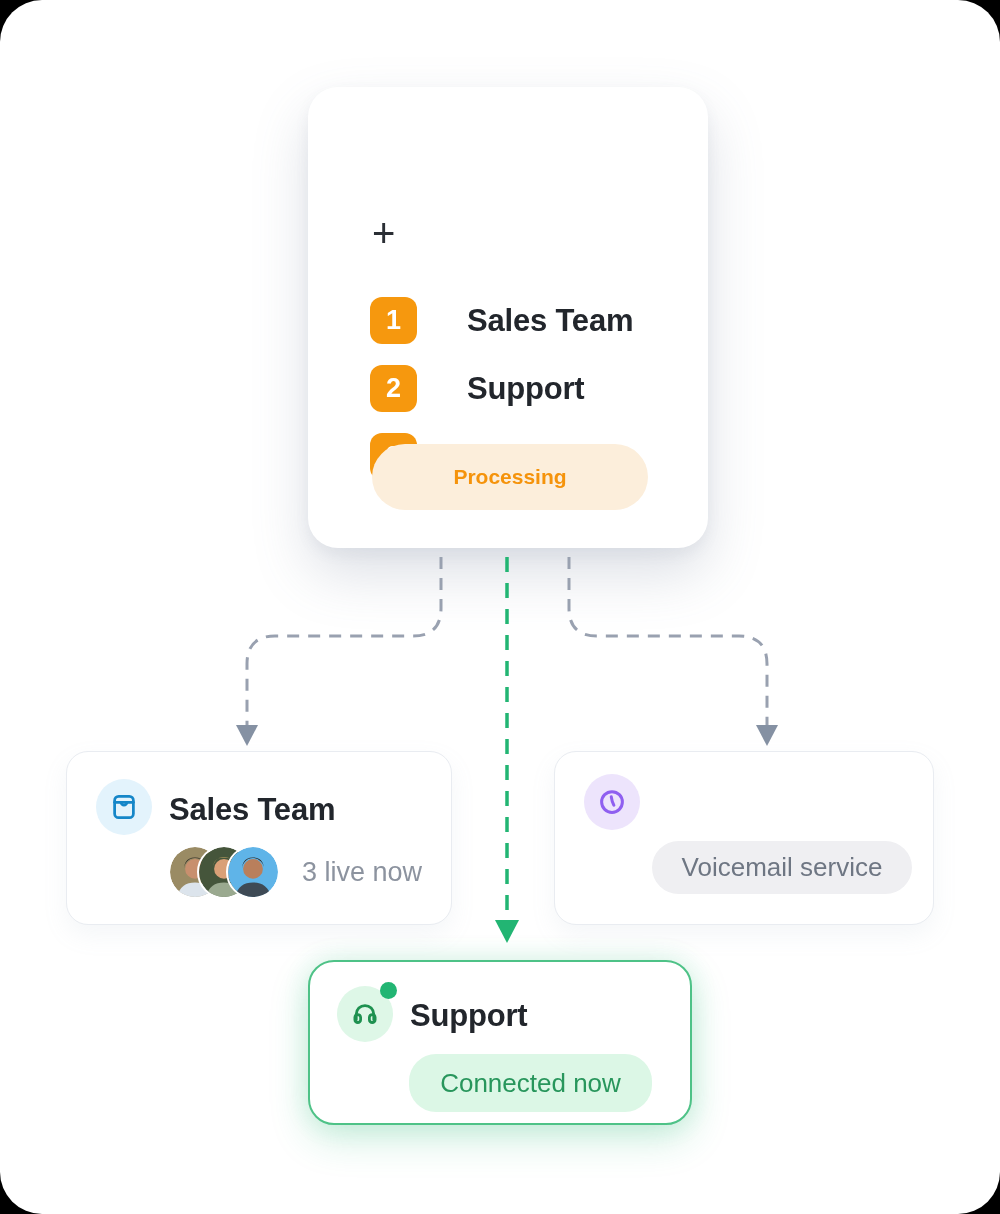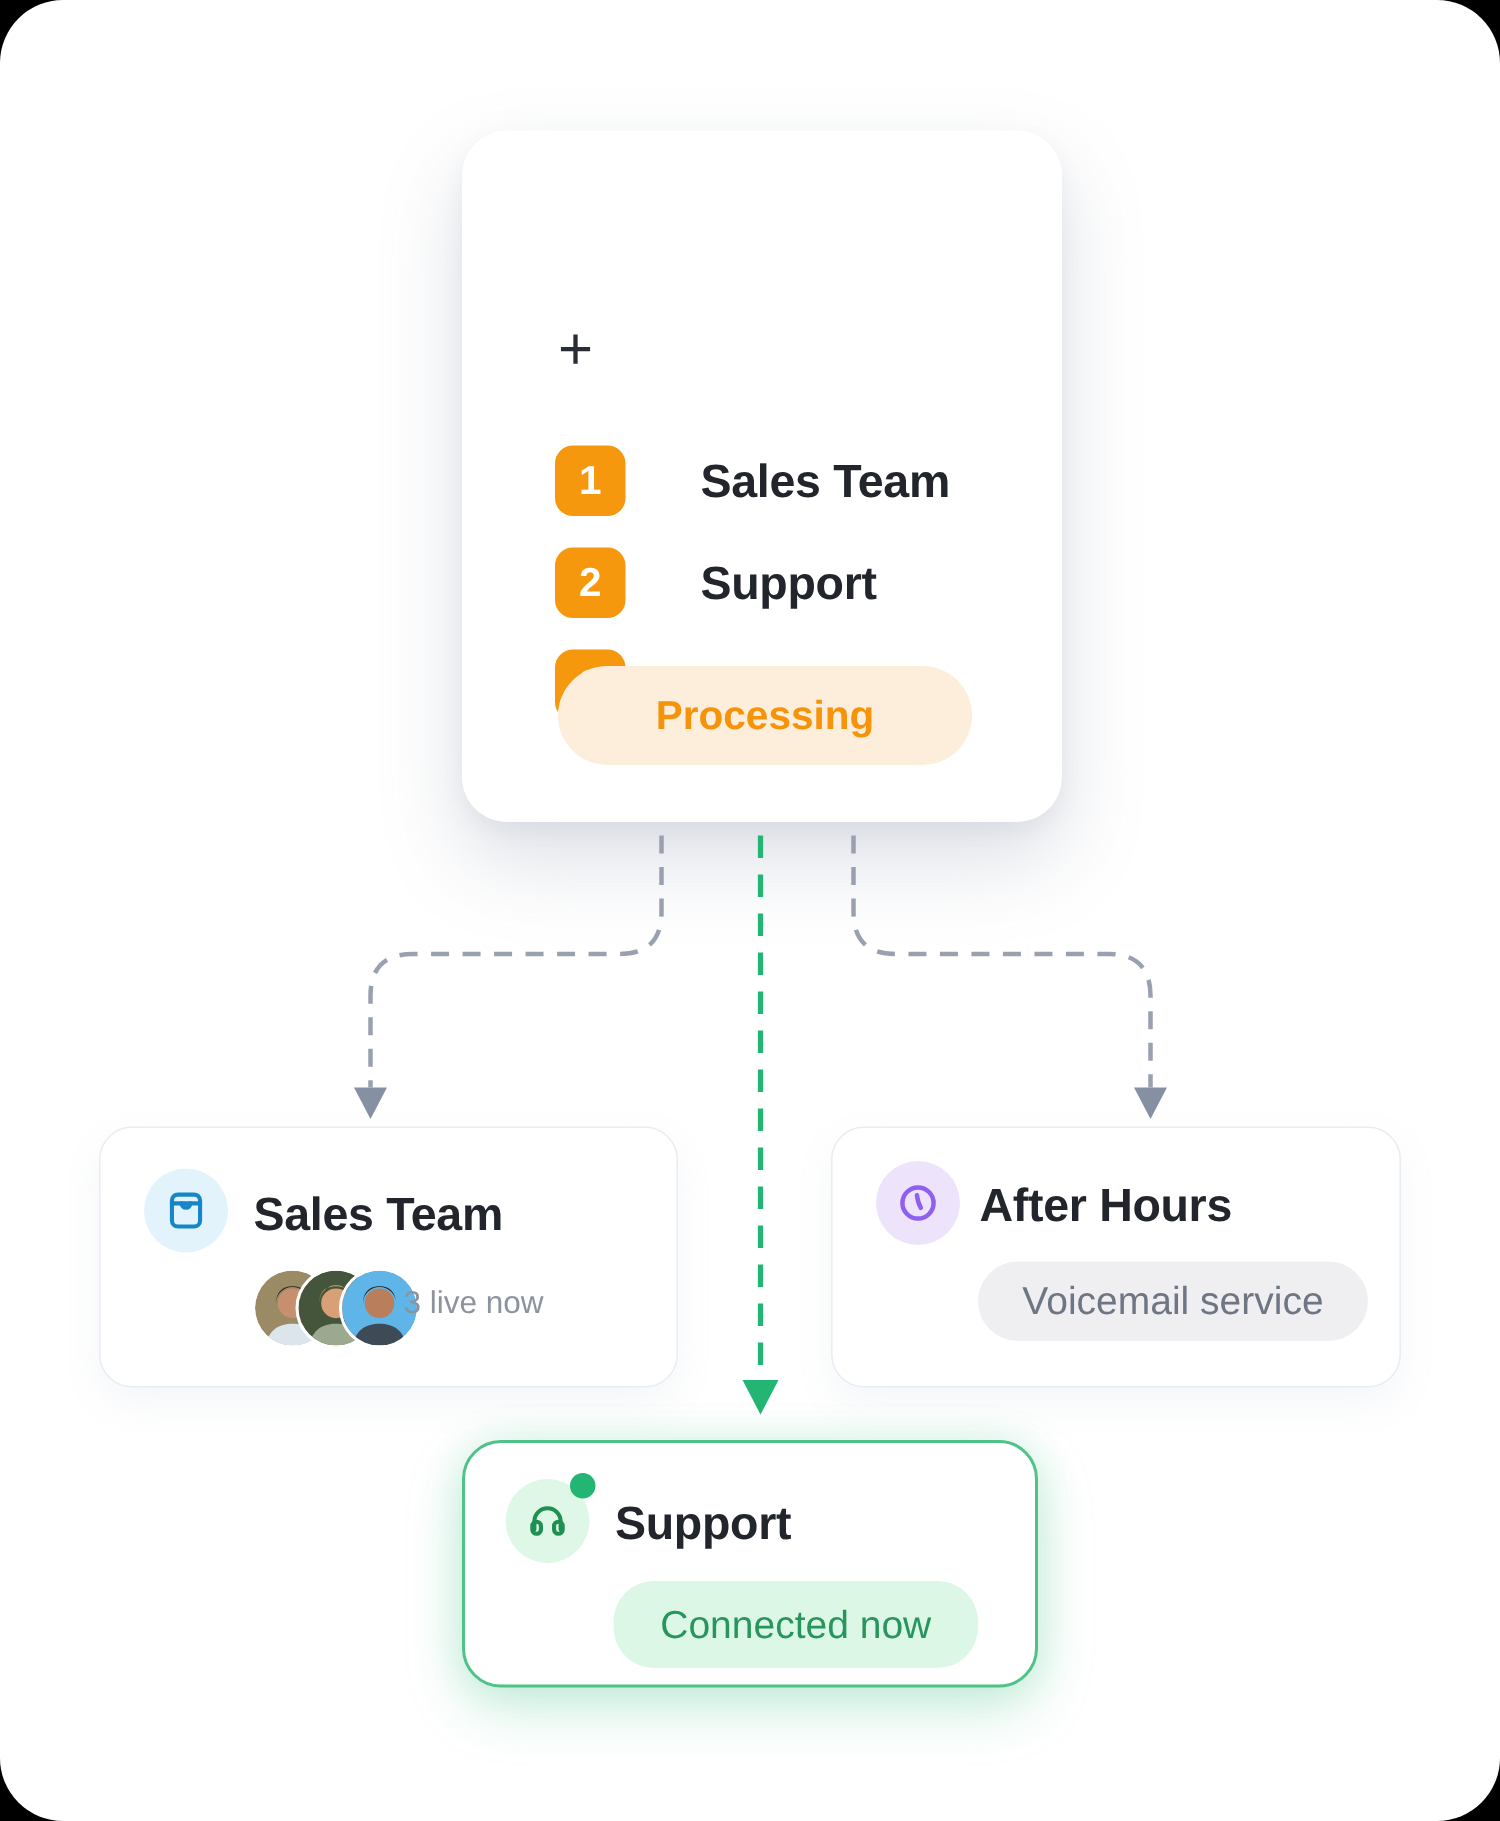--- a/index.html
+++ b/index.html
@@ -37,21 +37,21 @@
   .menu-item{display:flex;align-items:center;gap:50px;cursor:pointer;}
   .num-badge{
     width:47px;height:47px;border-radius:12px;background:var(--orange);
     color:#fff;font-size:27px;font-weight:700;
     display:flex;align-items:center;justify-content:center;flex:0 0 47px;
   }
   .item-label{font-size:31px;font-weight:700;color:var(--text-dark);letter-spacing:-.2px;}
   .processing-pill{
     position:absolute;left:64px;top:357px;width:276px;height:66px;border-radius:33px;
     background:var(--orange-light);display:flex;align-items:center;justify-content:center;
-    color:var(--orange-text);font-size:27px;font-weight:700;
+    color:var(--orange-text);font-size:21px;font-weight:700;
   }
   
   .connector-layer{position:absolute;left:0;top:0;width:1000px;height:1214px;pointer-events:none;}
   
   .node-card{
     position:absolute;background:#fff;border:1.5px solid var(--card-border);
     border-radius:22px;box-shadow:0 10px 24px rgba(148,163,184,.10);cursor:pointer;
   }
   .icon-circle{
     position:absolute;width:56px;height:56px;border-radius:50%;
@@ -66,21 +66,21 @@
   
   .card-sales{left:66px;top:751px;width:386px;height:174px;}
   .card-sales .icon-circle{left:29px;top:27px;background:var(--blue-bg);}
   .card-sales .node-title{left:102px;top:40px;}
   .avatar-group{position:absolute;left:101px;top:93px;display:flex;}
   .avatar{
     width:54px;height:54px;border-radius:50%;border:2.5px solid #fff;overflow:hidden;flex:0 0 54px;
   }
   .avatar + .avatar{margin-left:-25px;}
   .avatar svg{width:100%;height:100%;display:block;}
-  .live-text{position:absolute;left:202px;top:105px;font-size:21px;color:var(--text-gray);}
+  .live-text{position:absolute;left:235px;top:105px;font-size:27px;color:var(--text-gray);}
   
   .card-after{left:554px;top:751px;width:380px;height:174px;}
   .card-after .icon-circle{left:29px;top:22px;background:var(--purple-bg);}
   .card-after .node-title{left:98px;top:34px;}
   .card-after .status-pill{left:97px;top:89px;width:260px;height:53px;background:var(--pill-gray-bg);color:var(--pill-gray-text);}
   
   .card-support{
     left:308px;top:960px;width:384px;height:165px;border:2px solid var(--green-border);border-radius:26px;
     box-shadow:0 14px 38px rgba(34,181,115,.22),0 0 26px rgba(34,181,115,.14);
   }
@@ -168,21 +168,20 @@
     <div class="live-text">3 live now</div>
   </div>
 
   <div class="node-card card-after">
     <div class="icon-circle">
       <svg viewBox="0 0 24 24" fill="none" stroke="#8F5FF0" stroke-width="2.4" stroke-linecap="round">
         <circle cx="12" cy="12" r="8.3"></circle>
         <path d="M11.4 7.8 Q12 12 13.5 14.6"></path>
       </svg>
     </div>
-    <div class="node-title">After Hours</div>
     <div class="status-pill">Voicemail service</div>
   </div>
 
   <div class="node-card card-support">
     <div class="icon-circle">
       <svg viewBox="0 0 24 24" fill="none" stroke="#1E9150" stroke-width="2.2" stroke-linecap="round" stroke-linejoin="round">
         <path d="M5 16.5 v-4.3 a7 7 0 0 1 14 0 v4.3"></path>
         <rect x="3.9" y="12.4" width="4.6" height="6.4" rx="2.3"></rect>
         <rect x="15.5" y="12.4" width="4.6" height="6.4" rx="2.3"></rect>
       </svg>

